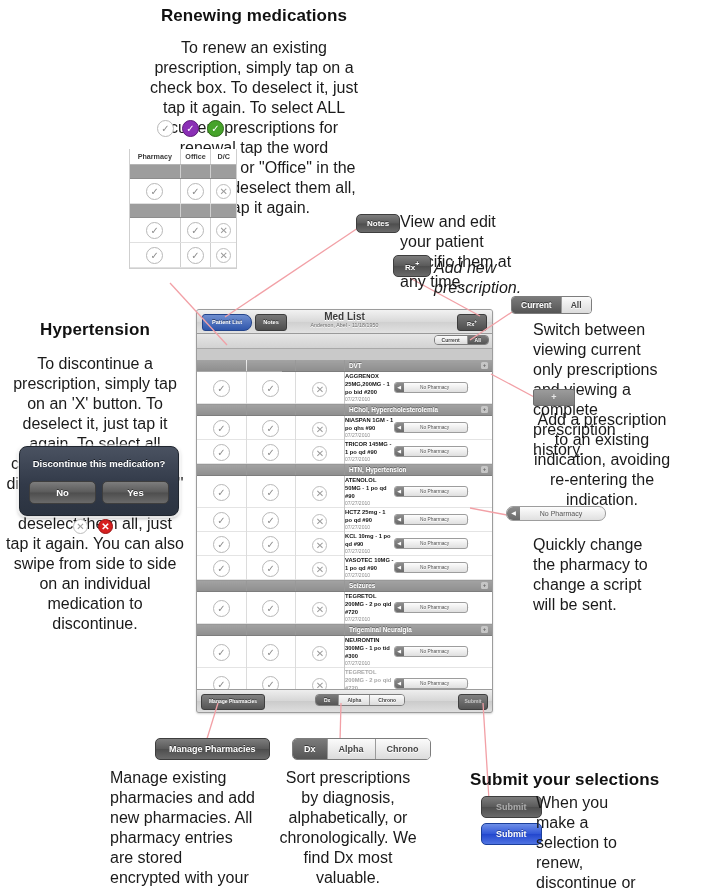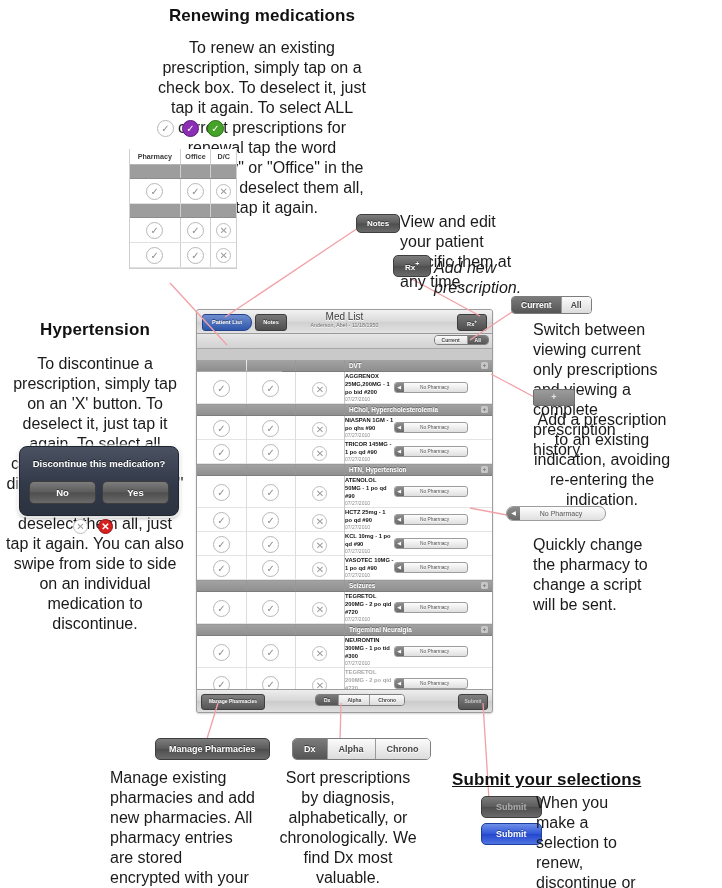--- a/index.html
+++ b/index.html
@@ -90,21 +90,21 @@
     box-sizing:border-box;overflow:hidden;
     box-shadow:0 1px 2px rgba(0,0,0,.18);
   }
   .navbar{
     height:23px;position:relative;
     background:linear-gradient(to bottom,#f2f2f2 0%,#d9d9d9 50%,#cfcfcf 51%,#e2e2e2 100%);
     border-bottom:1px solid #9a9a9a;
   }
   .nav-title{
     position:absolute;left:0;right:0;top:1px;text-align:center;
-    font-size:10px;font-weight:400;color:#3b3b3b;text-shadow:0 1px 0 #fff;
+    font-size:10px;font-weight:700;color:#3b3b3b;text-shadow:0 1px 0 #fff;
   }
   .nav-sub{
     position:absolute;left:0;right:0;top:12px;text-align:center;
     font-size:5.2px;color:#6d6d6d;text-shadow:0 1px 0 #fff;letter-spacing:.1px;
   }
   .nav-btn{
     position:absolute;top:4px;border-radius:3px;
     font-size:5.6px;font-weight:700;color:#fff;line-height:14px;height:15px;
     text-align:center;text-shadow:0 -1px 0 rgba(0,0,0,.5);
   }
@@ -221,21 +221,21 @@
     <line x1="170" y1="283" x2="227" y2="345"></line>
 
     <line x1="206" y1="742" x2="218" y2="703"></line>
 
     <line x1="340" y1="742" x2="341" y2="703"></line>
 
     <line x1="489" y1="800" x2="483" y2="703"></line>
   </g>
 </svg>
 
-<div class="abs" style="left:112px;top:6px;width:300px;z-index:3;">
+<div class="abs" style="left:104px;top:6px;width:300px;z-index:3;">
   <div class="ann-title center">Renewing medications</div>
   <div class="ann-body center" style="margin:12px auto 0;width:208px;">To renew an existing prescription, simply tap on a check box.  To deselect it, just tap it again.  To select ALL current prescriptions for renewal tap the word "Pharmacy" or "Office" in the header.  To deselect them all, just tap it again.</div>
 </div>
 
 <div class="abs" style="left:157px;top:120px;width:70px;display:flex;gap:8px;z-index:3;">
   <span class="glyph plain">✓</span>
   <span class="glyph purple">✓</span>
   <span class="glyph green">✓</span>
 </div>
 
@@ -590,21 +590,21 @@
 <div class="abs" style="left:292px;top:738px;z-index:3;">
   <div class="seg" style="border-radius:5px;">
     <div class="on" style="font-size:9px;padding:5px 11px;">Dx</div>
     <div style="font-size:9px;padding:5px 11px;">Alpha</div>
     <div style="font-size:9px;padding:5px 11px;">Chrono</div>
   </div>
 </div>
 <div class="abs ann-body center" style="left:277px;top:768px;width:142px;z-index:3;">Sort prescriptions by diagnosis, alphabetically, or chronologically. We find Dx most valuable.</div>
 
 <div class="abs" style="left:442px;top:770px;width:280px;z-index:3;">
-  <div class="ann-title" style="margin-left:10px;text-decoration:underline;">Submit your selections</div>
+  <div class="ann-title" style="margin-left:28px;">Submit your selections</div>
 </div>
 <div class="abs" style="left:481px;top:796px;z-index:3;">
   <span class="btn" style="font-size:9px;padding:5px 14px;border-radius:5px;color:#adadad;text-shadow:none;">Submit</span>
 </div>
 <div class="abs" style="left:481px;top:823px;z-index:3;">
   <span class="btn blue" style="font-size:9px;padding:5px 14px;border-radius:5px;">Submit</span>
 </div>
 <div class="abs ann-body" style="left:536px;top:793px;width:110px;text-align:left;z-index:3;">When you make a selection to renew, discontinue or modify a prescription, the submit button changes from grey to blue and by touching it, you submit your prescriptions.</div>
 
 </body></html>

